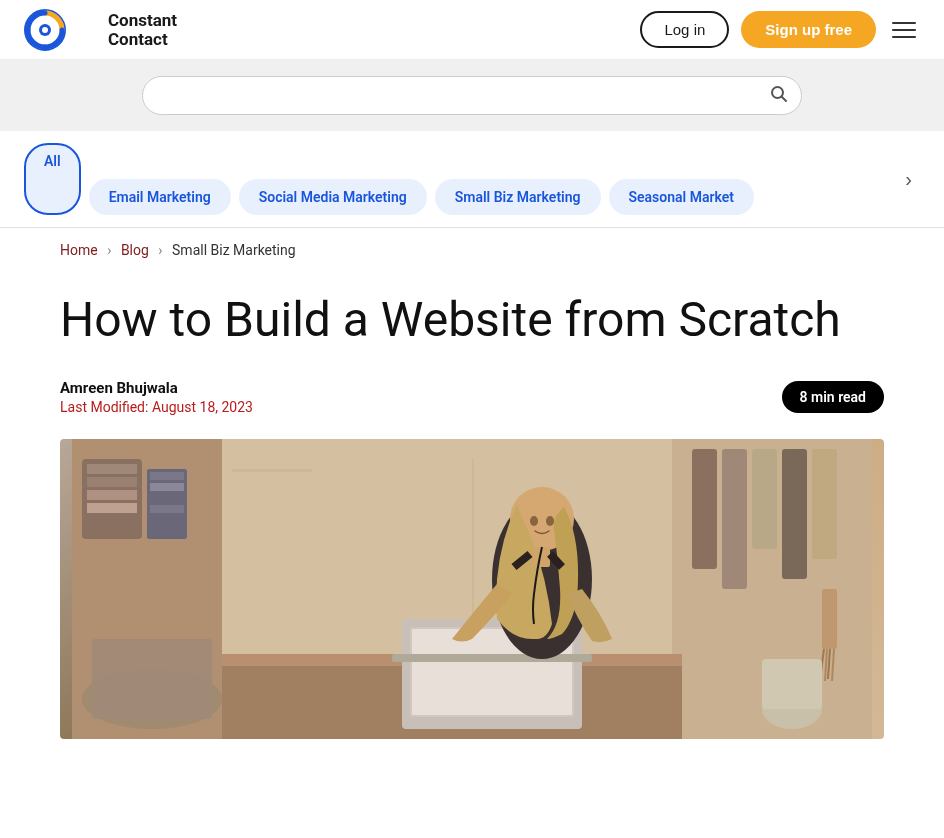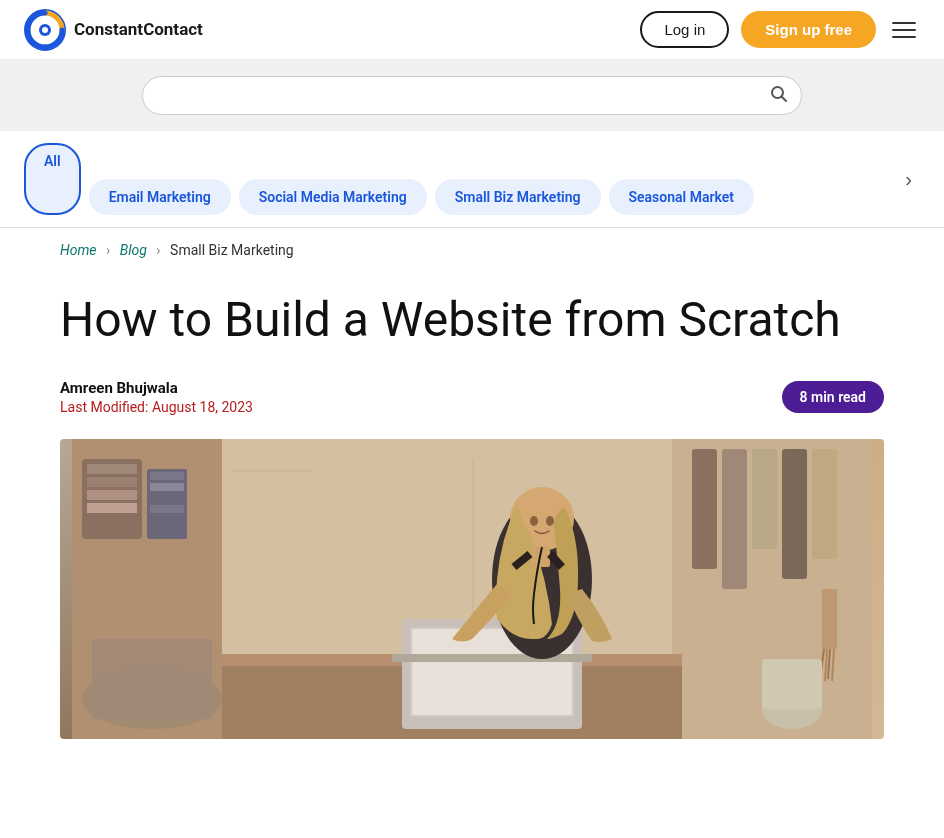--- a/index.html
+++ b/index.html
@@ -33,22 +33,23 @@
       gap: 8px;
     }
 
     .logo-icon {
       width: 42px;
       height: 42px;
     }
 
     .logo-text {
       display: flex;
-      flex-direction: row;
+      flex-direction: column;
       line-height: 1.1;
+      margin-left: 34px;
     }
 
     .logo-text span:first-child {
       font-size: 17px;
       font-weight: 700;
       color: #1a1a1a;
     }
 
     .logo-text span:last-child {
       font-size: 17px;
@@ -182,23 +183,22 @@
     }
 
     
     .breadcrumb {
       padding: 14px 60px;
       font-size: 14px;
       color: #555;
     }
 
     .breadcrumb a {
-      color: #0f766e;
+      color: #7f1d1d;
       text-decoration: none;
-      font-style: italic;
     }
 
     .breadcrumb .sep {
       margin: 0 6px;
       color: #888;
     }
 
     .breadcrumb .current {
       color: #333;
     }
@@ -230,21 +230,21 @@
       color: #111;
     }
 
     .author-info .modified-date {
       font-size: 14px;
       color: #b91c1c;
       margin-top: 2px;
     }
 
     .read-time-badge {
-      background: #4c1d95;
+      background: #000000;
       color: #fff;
       padding: 8px 18px;
       border-radius: 24px;
       font-size: 14px;
       font-weight: 600;
       text-align: right;
     }
 
     
     .hero-image {

